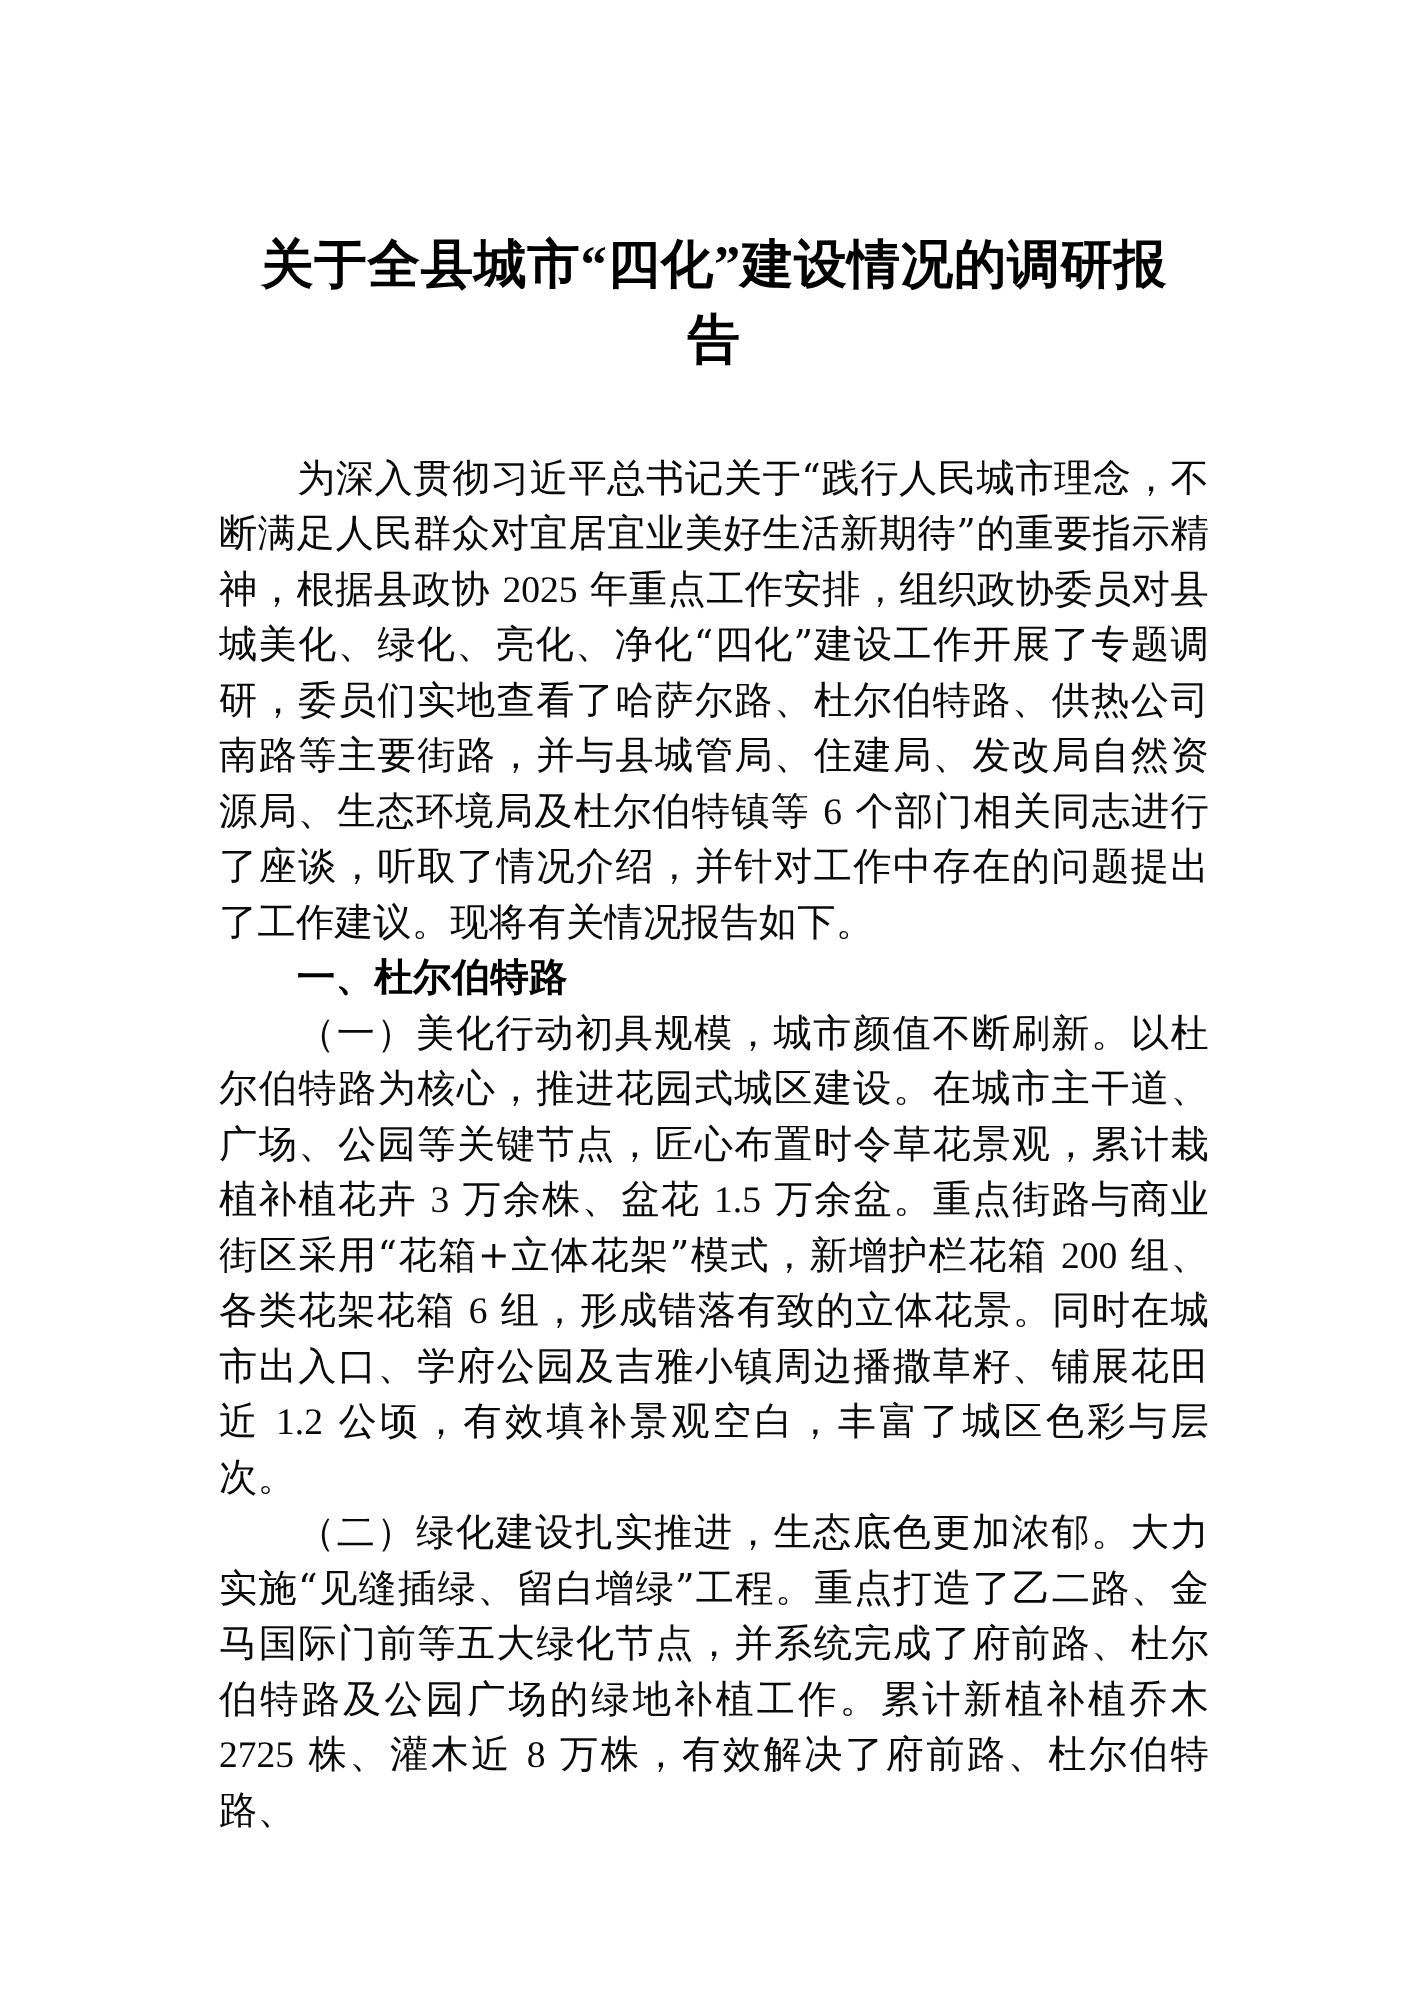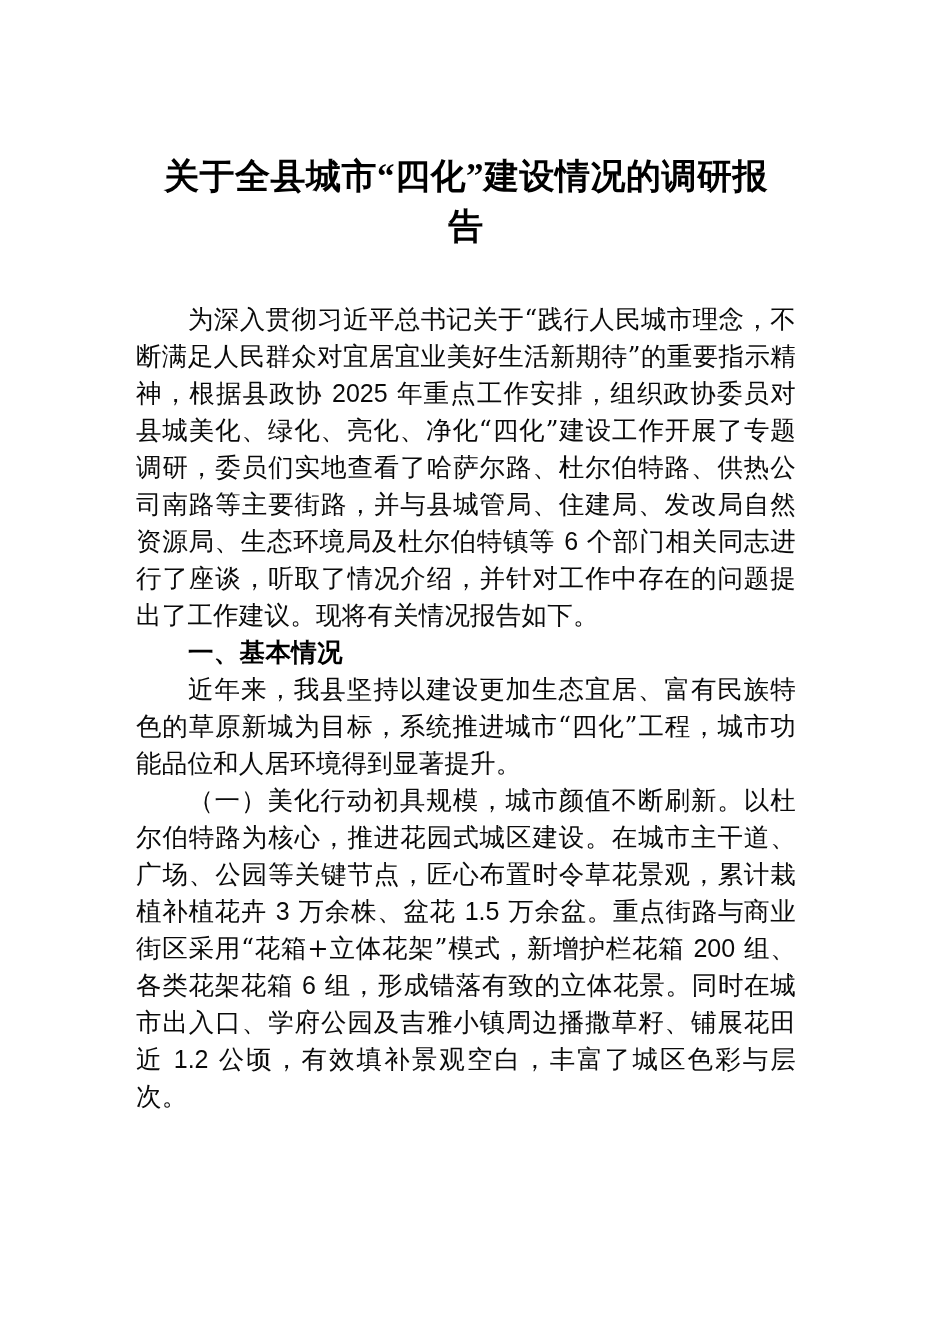--- a/index.html
+++ b/index.html
@@ -20,21 +20,21 @@
     position: relative;
     width: 950px;
     height: 1344px;
     box-sizing: border-box;
     padding: 0;
     background: #ffffff;
   }
 
   .content {
     position: absolute;
-    left: 136px;
+    left: 146px;
     top: 0;
     width: 660px;
   }
 
   
   .doc-title {
     margin: 0;
     padding-top: 152px;
     font-family: "Liberation Serif", "DejaVu Serif", serif;
     font-weight: 700;
@@ -78,21 +78,21 @@
   }
 
   
   .lead {
     font-weight: 400;
     letter-spacing: 0.2px;
   }
 
   
   .num {
-    font-family: Liberation Sans, sans-serif;
+    font-family: Liberation Serif, serif;
     font-size: 25px;
     letter-spacing: 0;
   }
 
   
   .clipped {
     overflow: hidden;
   }
 </style>
 </head>
@@ -102,23 +102,25 @@
 
   <div class="content">
 
     <h1 class="doc-title">
       <span>关于全县城市“四化”建设情况的调研报</span><br>
       <span>告</span>
     </h1>
 
     <p class="para body-text first-body">为深入贯彻习近平总书记关于“践行人民城市理念，不断满足人民群众对宜居宜业美好生活新期待”的重要指示精神，根据县政协 <span class="num">2025</span> 年重点工作安排，组织政协委员对县城美化、绿化、亮化、净化“四化”建设工作开展了专题调研，委员们实地查看了哈萨尔路、杜尔伯特路、供热公司南路等主要街路，并与县城管局、住建局、发改局自然资源局、生态环境局及杜尔伯特镇等 <span class="num">6</span> 个部门相关同志进行了座谈，听取了情况介绍，并针对工作中存在的问题提出了工作建议。现将有关情况报告如下。</p>
 
-    <h2 class="section-heading">一、基本情况</h2>
+    <h2 class="section-heading">一、杜尔伯特路</h2>
 
-    <p class="para body-text">近年来，我县坚持以建设更加生态宜居、富有民族特色的草原新城为目标，系统推进城市“四化”工程，城市功能品位和人居环境得到显著提升。</p>
 
     <p class="para body-text">
       <span class="lead">（一）美化行动初具规模，城市颜值不断刷新。</span><span>以杜尔伯特路为核心，推进花园式城区建设。在城市主干道、广场、公园等关键节点，匠心布置时令草花景观，累计栽植补植花卉 <span class="num">3</span> 万余株、盆花 <span class="num">1.5</span> 万余盆。重点街路与商业街区采用“花箱+立体花架”模式，新增护栏花箱 <span class="num">200</span> 组、各类花架花箱 <span class="num">6</span> 组，形成错落有致的立体花景。同时在城市出入口、学府公园及吉雅小镇周边播撒草籽、铺展花田近 <span class="num">1.2</span> 公顷，有效填补景观空白，丰富了城区色彩与层次。</span>
     </p>
 
+    <p class="para body-text clipped">
+      <span class="lead">（二）绿化建设扎实推进，生态底色更加浓郁。</span><span>大力实施“见缝插绿、留白增绿”工程。重点打造了乙二路、金马国际门前等五大绿化节点，并系统完成了府前路、杜尔伯特路及公园广场的绿地补植工作。累计新植补植乔木 <span class="num">2725</span> 株、灌木近 <span class="num">8</span> 万株，有效解决了府前路、杜尔伯特路、</span>
+    </p>
 
   </div>
 </div>
 
 </body></html>

